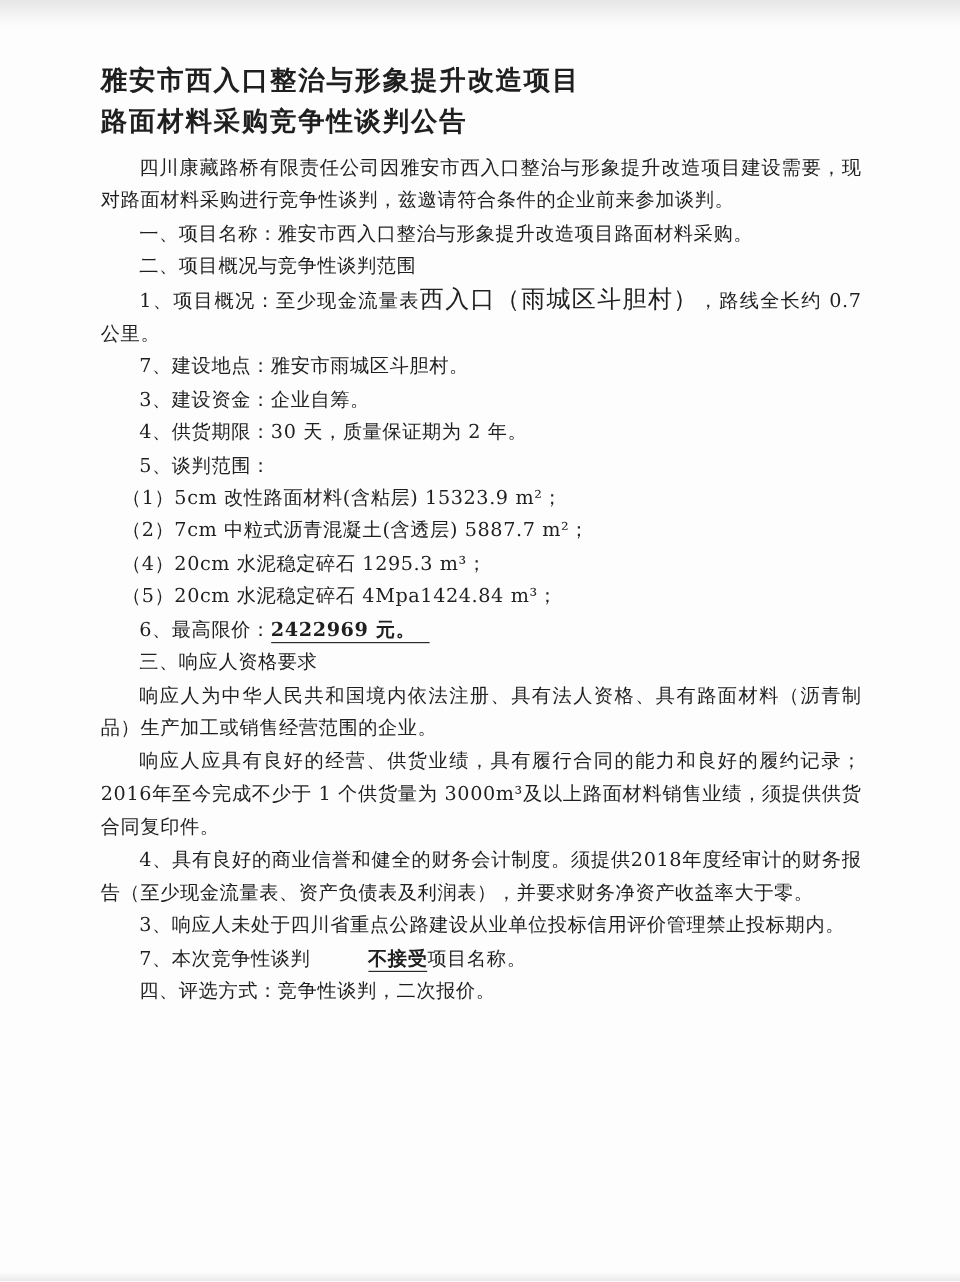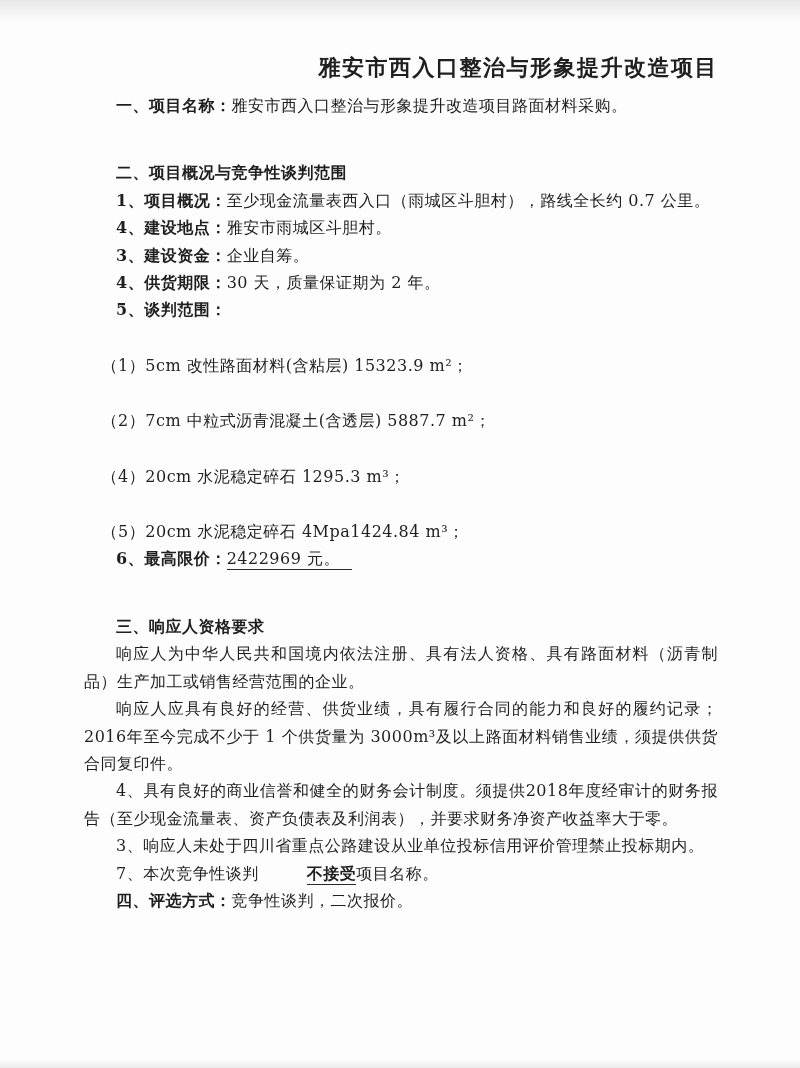--- a/index.html
+++ b/index.html
@@ -29,64 +29,66 @@
   .doc {
     padding: 50px 82px 40px 84px;
     box-sizing: border-box;
     width: 800px;
   }
   .title {
     margin: 0;
     font-size: 22px;
     font-weight: bold;
     line-height: 34px;
-    text-align: right;
+    text-align: left;
     letter-spacing: 1.5px;
   }
   .title-gap { height: 8px; }
   .para {
     margin: 0;
     font-size: 16px;
     line-height: 27.4px;
     letter-spacing: 0.5px;
     text-align: justify;
   }
   .indent { text-indent: 2em; }
-  .list-line { text-indent: 1.1em; margin-top: 28px; }
-  .b { font-weight: bold; margin-top: 40px; }
-  .loc { font-size: 16px; }
+  .list-line { text-indent: 1.1em; }
+  .b { font-weight: normal; }
+  .loc { font-size: 20px; }
   .u-value {
-    font-weight: normal;
+    font-weight: bold;
     border-bottom: 1.5px solid #2a2a2a;
     padding-right: 12px;
     padding-bottom: 1px;
   }
   .u-emph {
     font-weight: bold;
     border-bottom: 1.5px solid #2a2a2a;
     padding-bottom: 1px;
     margin-left: 48px;
   }
 </style>
 </head>
 <body>
 
 <main class="doc">
 
   <h1 class="title">雅安市西入口整治与形象提升改造项目</h1>
+  <h1 class="title">路面材料采购竞争性谈判公告</h1>
   <div class="title-gap"></div>
 
+  <p class="para indent">四川康藏路桥有限责任公司因雅安市西入口整治与形象提升改造项目建设需要，现对路面材料采购进行竞争性谈判，兹邀请符合条件的企业前来参加谈判。</p>
 
   <p class="para indent"><span class="b">一、项目名称：</span><span>雅安市西入口整治与形象提升改造项目路面材料采购。</span></p>
 
   <p class="para indent b">二、项目概况与竞争性谈判范围</p>
 
   <p class="para indent"><span class="b">1、项目概况：</span><span>至少现金流量表</span><span class="loc">西入口（雨城区斗胆村）</span><span>，路线全长约 0.7 公里。</span></p>
 
-  <p class="para indent"><span class="b">4、建设地点：</span><span>雅安市雨城区斗胆村。</span></p>
+  <p class="para indent"><span class="b">7、建设地点：</span><span>雅安市雨城区斗胆村。</span></p>
 
   <p class="para indent"><span class="b">3、建设资金：</span><span>企业自筹。</span></p>
 
   <p class="para indent"><span class="b">4、供货期限：</span><span>30 天，质量保证期为 2 年。</span></p>
 
   <p class="para indent"><span class="b">5、谈判范围：</span></p>
 
   <p class="para list-line">（1）5cm 改性路面材料(含粘层) 15323.9 m²；</p>
   <p class="para list-line">（2）7cm 中粒式沥青混凝土(含透层) 5887.7 m²；</p>
   <p class="para list-line">（4）20cm 水泥稳定碎石 1295.3 m³；</p>

